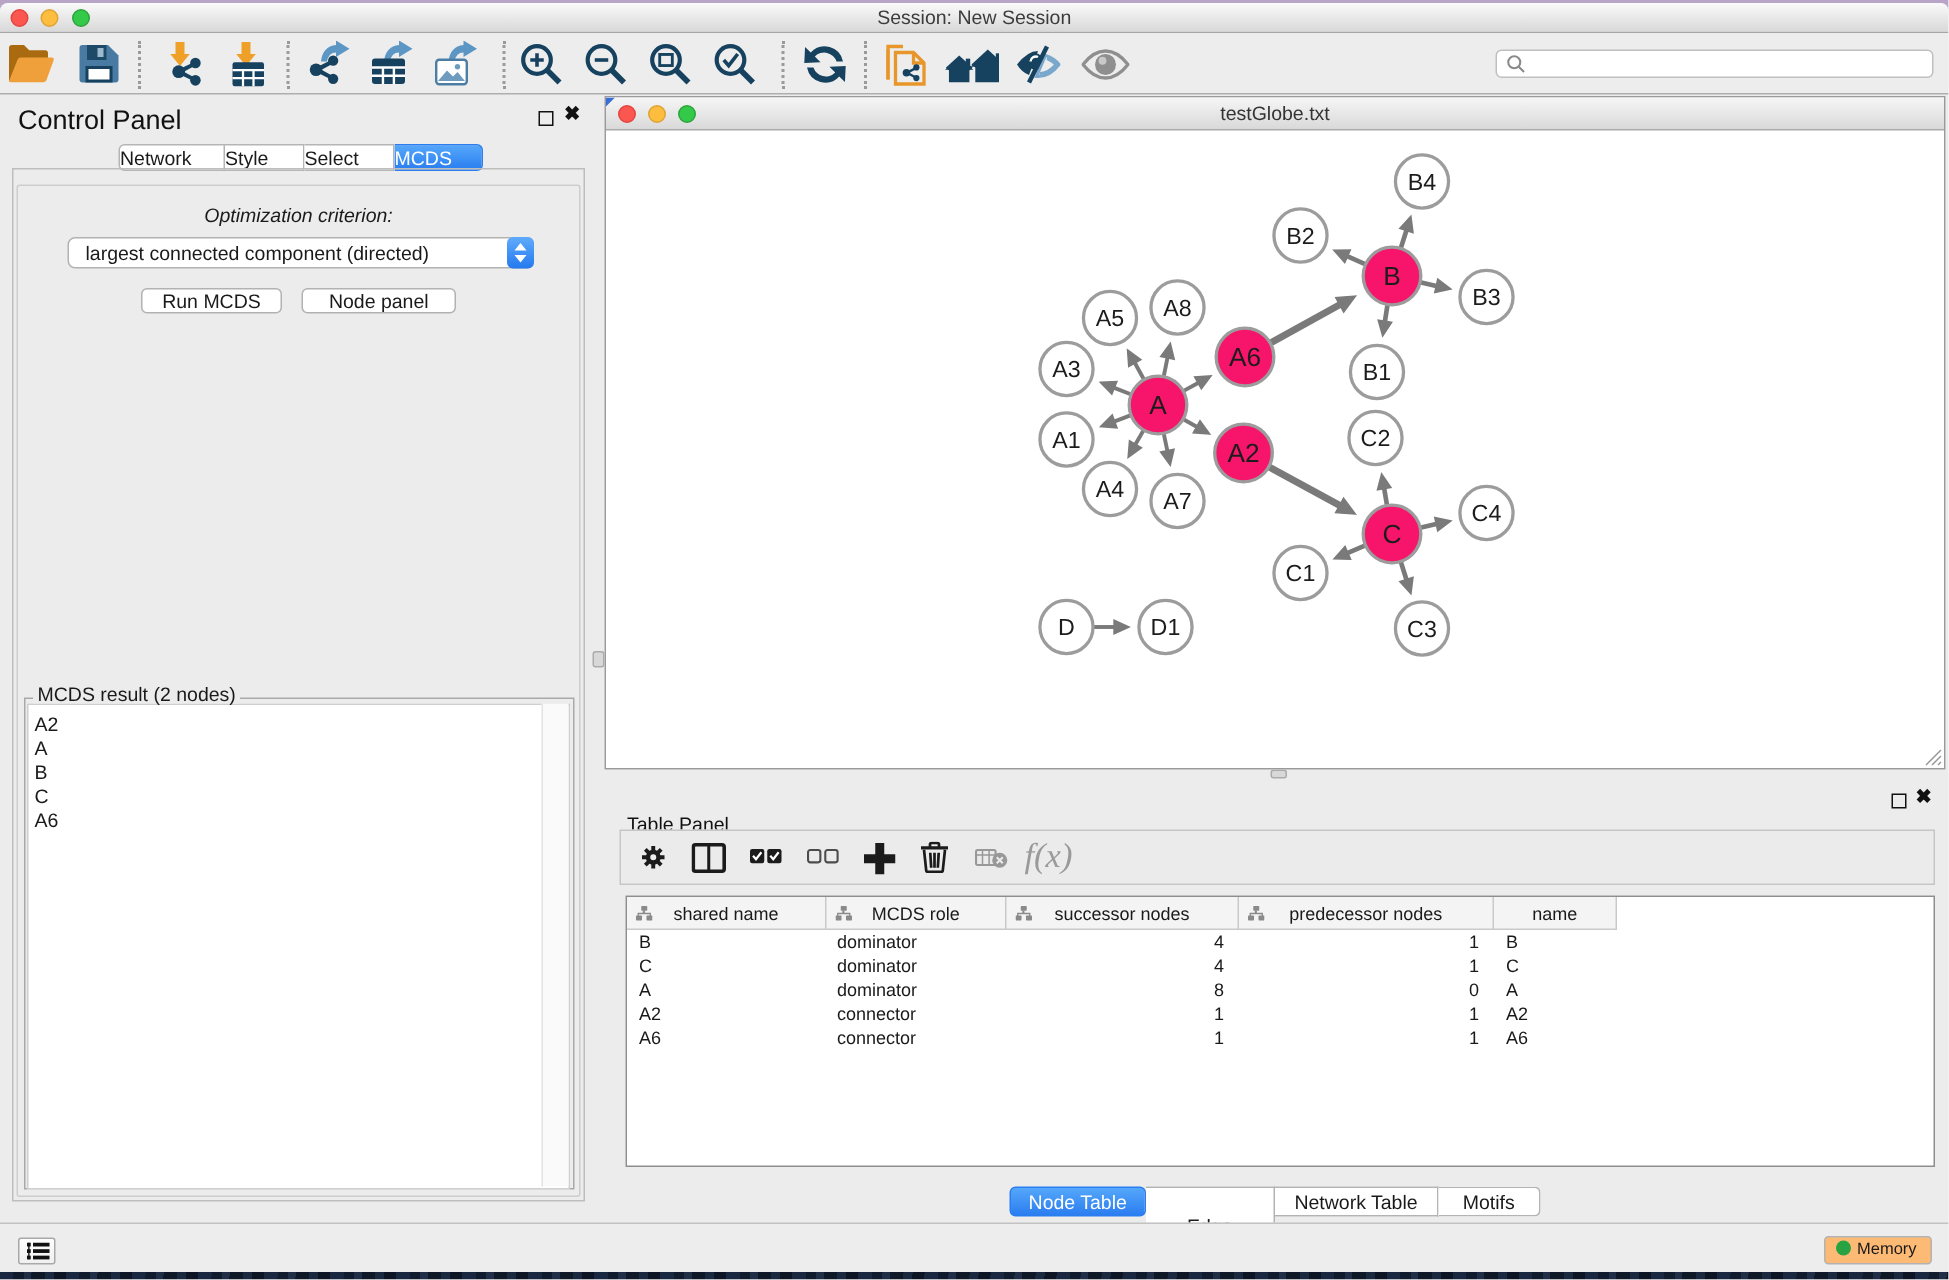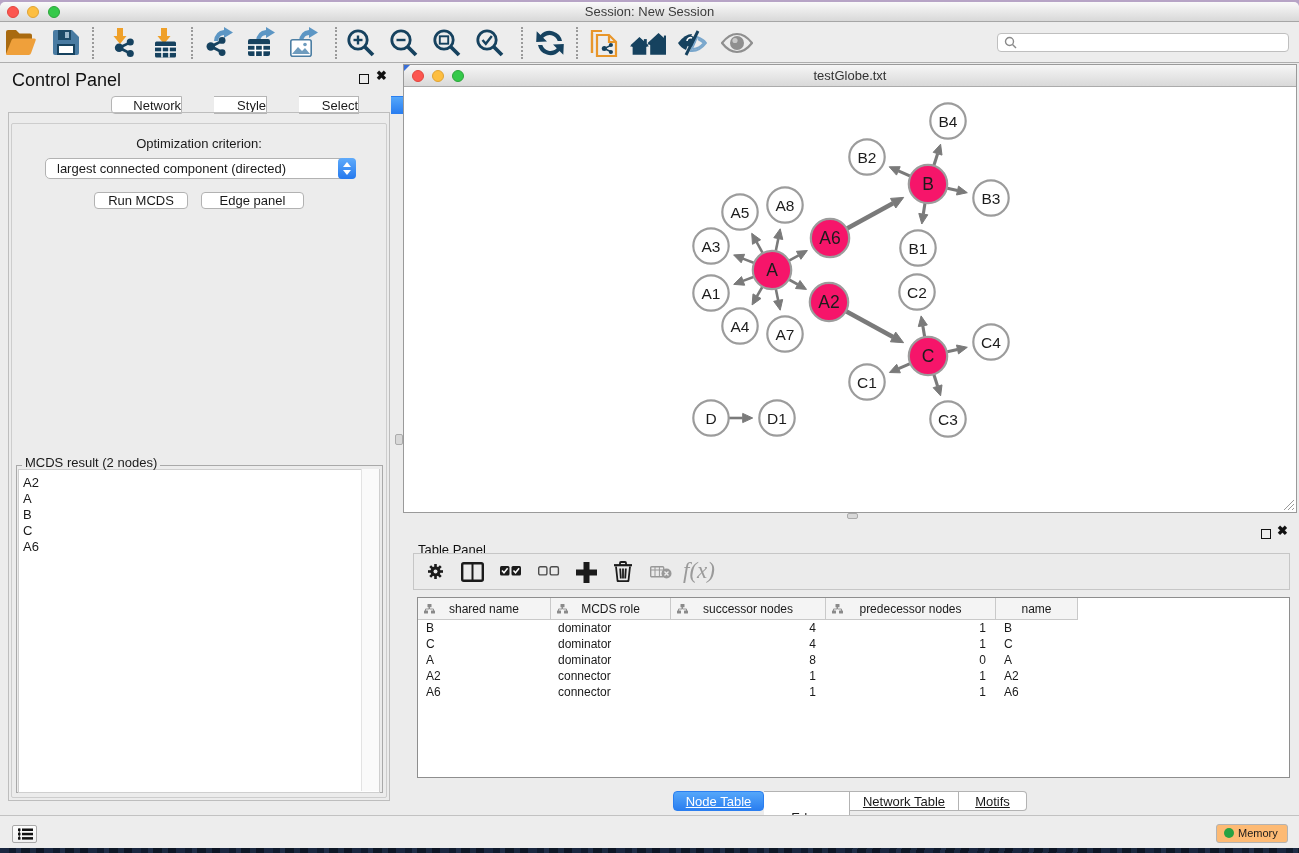--- a/index.html
+++ b/index.html
@@ -23,28 +23,28 @@
   border-bottom:1px solid #aeaeae; }
 .tsep { top:27px; width:0; height:32px; border-left:2px dotted #9a9a9a; }
 #searchbox { left:997px; top:33px; width:292px; height:19px; background:#fff;
   border:1px solid #bfbfbf; border-radius:4px; }
 
 #cpTitle { left:12px; top:70px; font-size:18px; color:#111; }
 .sqbtn { width:10px; height:10px; border:1.5px solid #111; top:74px; }
 .xbtn { top:68px; font-size:13px; font-weight:bold; color:#111; }
 #cpTabs { left:79px; top:96px; height:18px; display:flex; font-size:13px; }
 .cptab { background:#fff; border:1px solid #b5b5b5; border-left:none;
-  height:18px; line-height:17px; text-align:right; padding:0 10px;margin-left:32px; }
+  height:18px; line-height:17px; text-align:left; padding:0 10px; }
 .cptab.first { border-left:1px solid #b5b5b5; border-radius:4px 0 0 4px; }
 .cptab.sel { background:linear-gradient(#55a7fa,#2a7ef0); color:#fff;
   border-color:#2a7ef0; border-radius:0 4px 4px 0; }
 #cpOuter { left:8px; top:112px; width:382px; height:689px; border:1px solid #bdbdbd; }
 #cpInner { left:11px; top:123px; width:376px; height:675px; border:1px solid #cdcdcd;
   background:#ececec; border-radius:2px; }
-#optLabel { left:11px; top:136px; width:376px; text-align:center; font-size:13px; }
+#optLabel { left:11px; top:136px; width:376px; text-align:center; font-size:13px;font-style:italic; }
 #combo { left:45px; top:158px; width:311px; height:21px; background:#fff;
   border:1px solid #b2b2b2; border-radius:5px; font-size:13px; line-height:19px;
   padding-left:11px; }
 #comboStep { right:-1px; top:-1px; width:18px; height:21px; border-radius:4px;
   background:linear-gradient(#5fabfb,#2579ee); }
 .btn { background:#fff; border:1px solid #b2b2b2; border-radius:4px;
   font-size:13px; text-align:center; line-height:15px; height:17px; top:192px; }
 #fieldset { left:16px; top:465px; width:367px; height:328px; border:1px solid #a9a9a9; }
 #fsLegend { left:22px; top:456px; background:#ececec; padding:0 3px; font-size:13px; height:13px; line-height:13px; z-index:5; }
 #mcdsList { left:18px; top:469px; width:362px; height:324px; background:#fff;
@@ -67,21 +67,21 @@
   border:1px solid #8e8e8e; }
 #tblHeader { left:0; top:0; height:22px; display:flex; background:#f4f4f4;
   font-size:12px; }
 .th { position:relative; border-right:1px solid #c9c9c9; border-bottom:1px solid #c9c9c9; height:22px;
   display:flex; align-items:center; justify-content:center; }
 .th svg { position:absolute; left:6px; top:6px; }
 .tr { position:absolute; left:0; width:871px; height:16px; font-size:12px; }
 .td { position:absolute; top:0; height:16px; line-height:16px; }
 #tblTabs { left:673px; top:791px; height:20px; display:flex; font-size:13px; }
 .ttab { background:#fff; border:1px solid #b3b3b3; border-left:none; height:20px;
-  line-height:19px; padding:0 12px;text-decoration:underline; }
+  line-height:19px; padding:0 12px; }
 .ttab.sel { background:linear-gradient(#55a7fa,#2a7ef0); color:#fff;
   border-color:#2a7ef0; border-radius:4px; border-left:1px solid #2a7ef0; }
 .ttab.last { border-radius:0 4px 4px 0; }
 
 #statusbar { left:0; top:815px; width:1299px; height:33px; background:#ededed;
   border-top:1px solid #c2c2c2; }
 #listBtn { left:12px; top:825px; width:25px; height:18px; background:linear-gradient(#fdfdfd,#f0f0f0);
   border:1px solid #a9a9a9; border-radius:2px; }
 #memBtn { left:1216px; top:824px; width:72px; height:19px; background:#fdba74;
   border:1px solid #b3b3b3; border-radius:3px; font-size:11px; line-height:17px; }
@@ -274,21 +274,21 @@
   <div id="optLabel" class="abs">Optimization criterion:</div>
   <div id="combo" class="abs">largest connected component (directed)
     <div id="comboStep" class="abs">
       <svg width="18" height="21" viewBox="0 0 18 21">
         <polygon points="9,4 13,9 5,9" fill="#fff"></polygon>
         <polygon points="9,17 13,12 5,12" fill="#fff"></polygon>
       </svg>
     </div>
   </div>
   <div class="abs btn" style="left:94px;width:94px">Run MCDS</div>
-  <div class="abs btn" style="left:201px;width:103px">Edge panel</div>
+  <div class="abs btn" style="left:201px;width:103px">Node panel</div>
   <div id="fieldset" class="abs"></div>
   <div id="fsLegend" class="abs">MCDS result (2 nodes)</div>
   <div id="mcdsList" class="abs">A2<br>A<br>B<br>C<br>A6</div>
   <div id="mcdsScroll" class="abs"></div>
 
   <div class="abs handle" style="left:395px;top:434px;width:8px;height:11px"></div>
   <div class="abs handle" style="left:847px;top:513px;width:11px;height:6px"></div>
 
   <div id="netwin" class="abs">
     <div id="netTitlebar" class="abs"></div>

